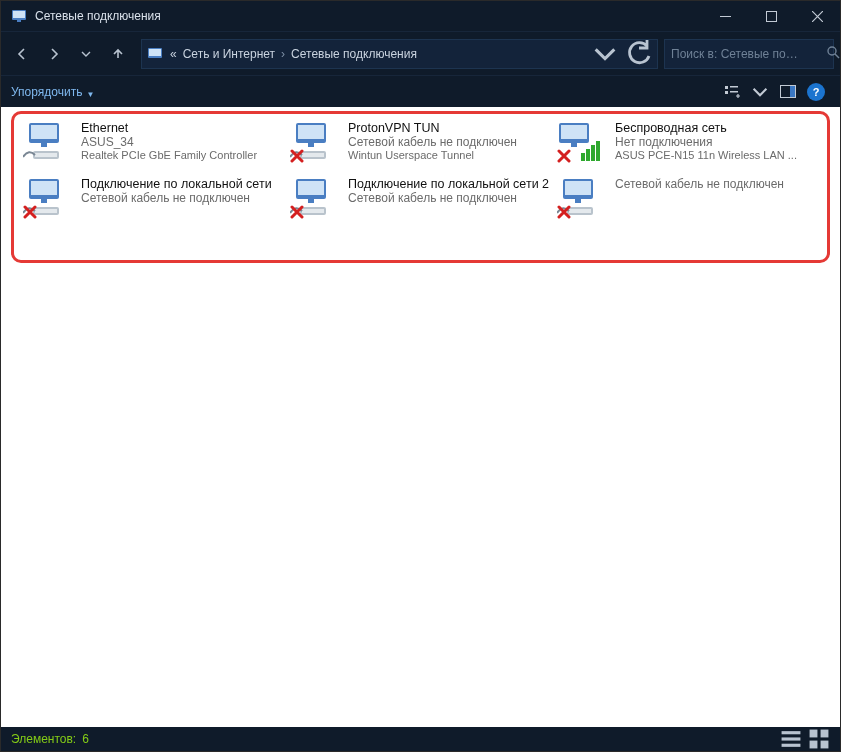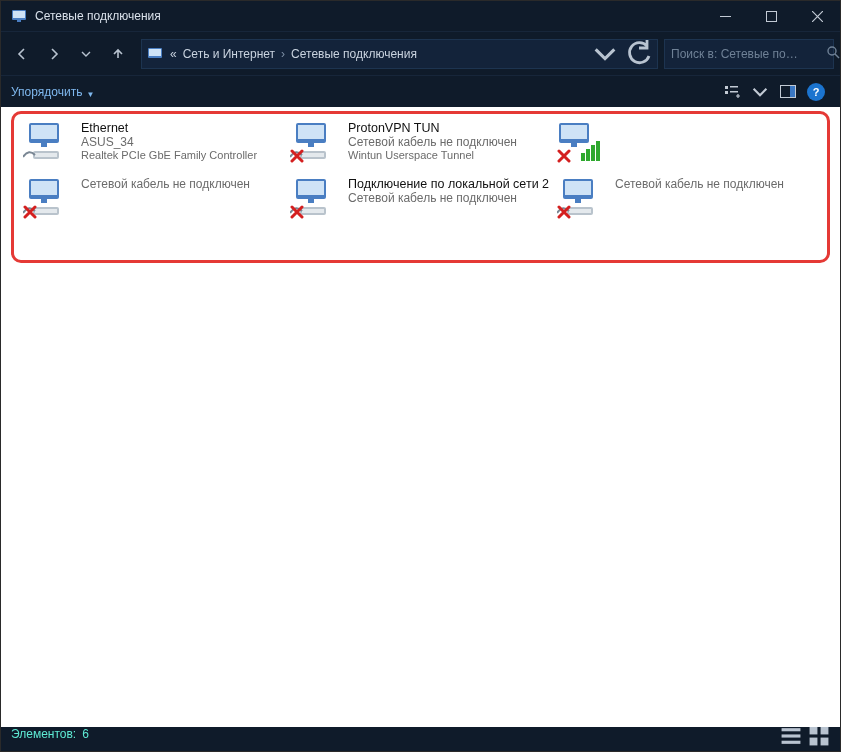--- a/index.html
+++ b/index.html
@@ -74,21 +74,21 @@
     display: flex; gap: 12px; align-items: flex-start; min-width: 0;
   }
   .conn .iconwrap { position: relative; width: 46px; height: 42px; flex: 0 0 auto; }
   .conn .txt { min-width: 0; }
   .conn .name { font-size: 12.5px; color: #111; white-space: nowrap; overflow: hidden; text-overflow: ellipsis; }
   .conn .status { font-size: 12px; color: #6b6b6b; white-space: nowrap; overflow: hidden; text-overflow: ellipsis; }
   .conn .desc { font-size: 11px; color: #6b6b6b; white-space: nowrap; overflow: hidden; text-overflow: ellipsis; }
   .x-overlay { position: absolute; left: 0; bottom: 0; }
   
   .statusbar {
-    background: #0f1b2a; height: 24px; display: flex; color: #5eead4;
+    background: #0f1b2a; height: 24px; display: flex; align-items: center; color: #84cc16;
     padding: 0 10px; font-size: 12px; gap: 6px;
   }
   .statusbar .spacer { flex: 1; }
   .sb-btn { width: 22px; height: 18px; display: flex; align-items: center; justify-content: center; color: #b8c3d0; }
 </style>
 </head>
 <body>
 
 <div class="frame">
   <div class="window">
@@ -234,28 +234,34 @@
               <div class="status">Сетевой кабель не подключен</div>
               <div class="desc">Wintun Userspace Tunnel</div>
             </div>
           </div>
           <div class="conn">
             <div class="iconwrap"><svg width="46" height="42" viewBox="0 0 46 42">
                 <use href="#wifi-icon"></use>
               </svg><svg class="x-overlay" width="14" height="14">
                 <use href="#red-x"></use>
               </svg></div>
-          </div>
-          <div class="conn">
-            <div class="iconwrap"><svg width="46" height="42" viewBox="0 0 46 42">
-                <use href="#eth-icon"></use>
-              </svg><svg class="x-overlay" width="14" height="14">
-                <use href="#red-x"></use>
-              </svg></div>
-            <div class="txt">
+            <div class="txt">
+              <div class="name">Беспроводная сеть</div>
+              <div class="status">Нет подключения</div>
+              <div class="desc">ASUS PCE-N15 11n Wireless LAN ...</div>
+            </div>
+          </div>
+          <div class="conn">
+            <div class="iconwrap"><svg width="46" height="42" viewBox="0 0 46 42">
+                <use href="#eth-icon"></use>
+              </svg><svg class="x-overlay" width="14" height="14">
+                <use href="#red-x"></use>
+              </svg></div>
+            <div class="txt">
+              <div class="name">Подключение по локальной сети</div>
               <div class="status">Сетевой кабель не подключен</div>
             </div>
           </div>
           <div class="conn">
             <div class="iconwrap"><svg width="46" height="42" viewBox="0 0 46 42">
                 <use href="#eth-icon"></use>
               </svg><svg class="x-overlay" width="14" height="14">
                 <use href="#red-x"></use>
               </svg></div>
             <div class="txt">

